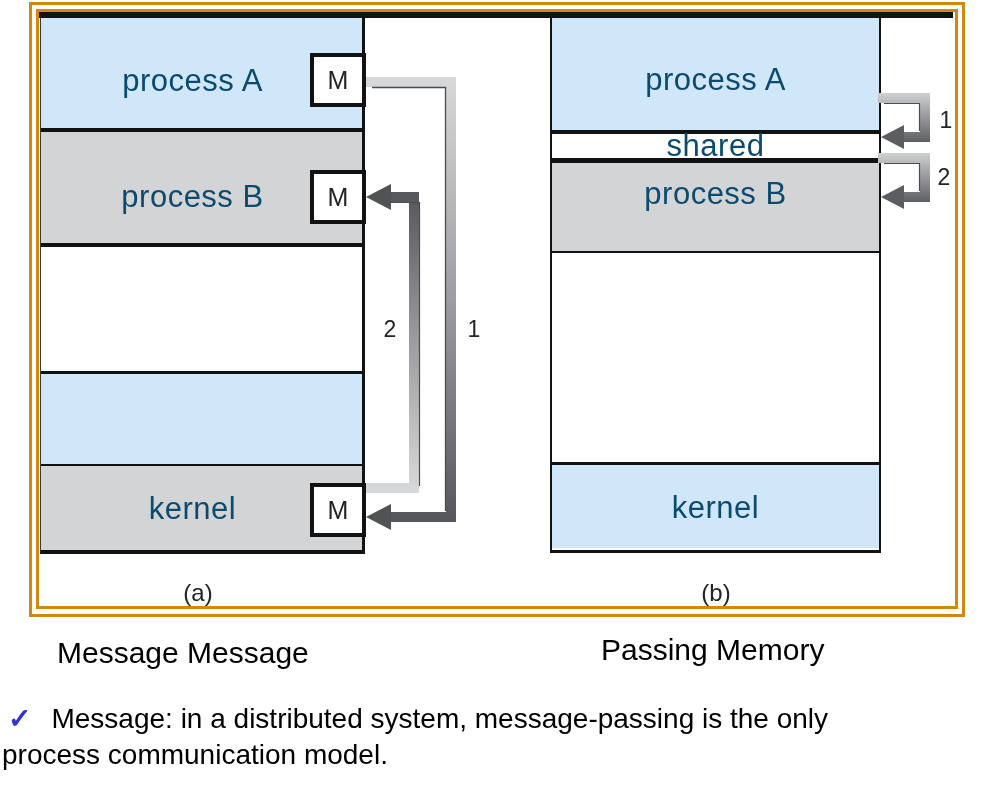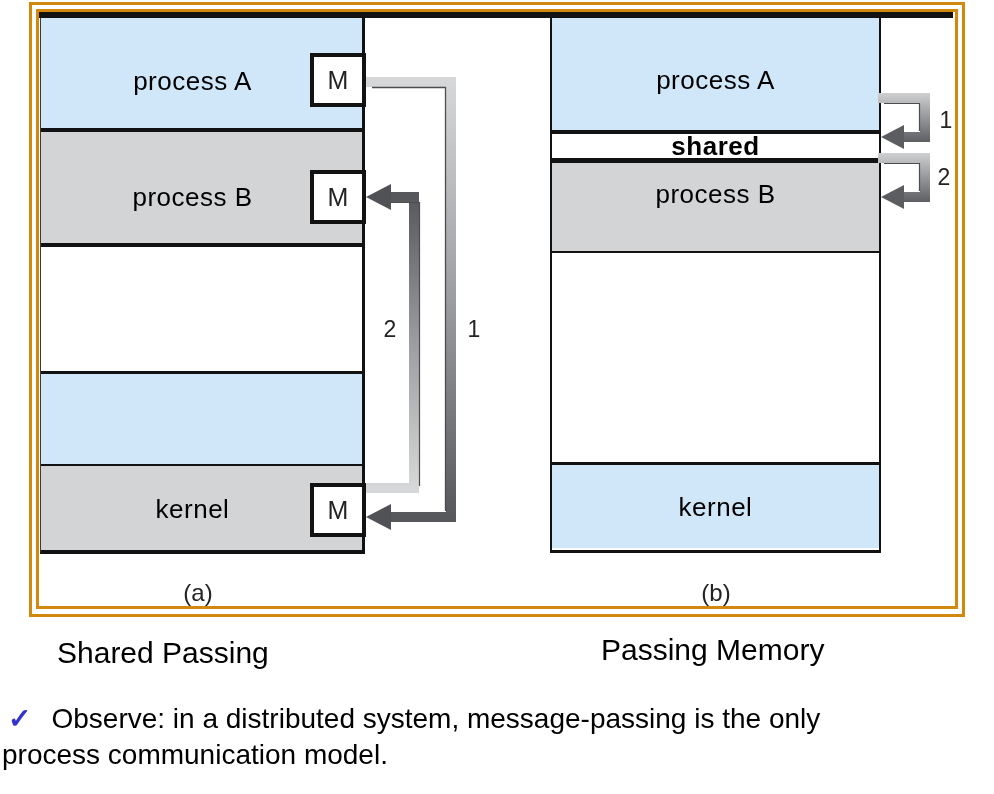--- a/index.html
+++ b/index.html
@@ -10,38 +10,38 @@
   
   .frame-outer { position:absolute; left:29px; top:2px; width:936px; height:615px; border:3px solid #d2870e; }
   .frame-inner { position:absolute; left:36px; top:9px; width:922px; height:600px; border:3px solid #d2870e; }
   .top-bar { position:absolute; left:39px; top:12px; width:914px; height:6px; background:#121212; }
 
   
   .col { position:absolute; top:18px; display:flex; flex-direction:column; z-index:1; }
   .col-a { left:40px; width:325px; height:536px; border-left:1px solid #3a3a3a; border-right:3px solid #121212; border-bottom:4px solid #121212; }
   .col-b { left:550px; width:331px; height:535px; border-left:2px solid #121212; border-right:2px solid #121212; border-bottom:3px solid #121212; }
   .band { display:flex; align-items:center; justify-content:center; }
-  .band span { font-size:26px; color:#000000; letter-spacing:0.5px;text-align:right; }
+  .band span { font-size:31px; color:#0c4a6e; letter-spacing:0.5px;text-align:right; }
   .blue { background:#cfe7f8; }
   .gray { background:#d3d4d5; }
   .white { background:#ffffff; }
   .sep { background:#121212; flex:none; }
 
   .col-a .ra { height:110px; } .col-a .s1 { height:4px; }
   .col-a .rb { height:111px; } .col-a .s2 { height:4px; }
   .col-a .rw { height:124px; } .col-a .s3 { height:3px; }
   .col-a .rb2 { height:90px; } .col-a .s4 { height:2px; }
   .col-a .rk { height:84px; }
   .col-a .band span { padding-right:18px; }
   .col-a .ra span { margin-top:16px; }
   .col-a .rb span { margin-top:19px; }
   .col-a .rk span { margin-top:2px; }
 
   .col-b .ra { height:112px; } .col-b .s1 { height:4px; }
-  .col-b .rs { height:24px;font-weight:bold; }  .col-b .s2 { height:5px; }
+  .col-b .rs { height:24px; }  .col-b .s2 { height:5px; }
   .col-b .rb { height:88px; }  .col-b .s3 { height:2px; }
   .col-b .rw { height:209px; } .col-b .s4 { height:3px; }
   .col-b .rk { height:83px; }
   .col-b .ra span { margin-top:12px; }
   .col-b .rb span { margin-top:-26px; }
   .col-b .rk span { margin-top:2px; }
 
   
   .mbox { position:absolute; left:310px; width:56px; height:54px; background:#fff; border:4px solid #121212;
           display:flex; align-items:center; justify-content:center; z-index:3; }
@@ -178,21 +178,21 @@
     </div>
 
   <div class="num n-a1">1</div>
   <div class="num n-a2">2</div>
   <div class="num n-b1">1</div>
   <div class="num n-b2">2</div>
 
   <div class="sub sub-a">(a)</div>
   <div class="sub sub-b">(b)</div>
 
-  <div class="caption cap-a">Shared Passing</div>
+  <div class="caption cap-a">Message Message</div>
   <div class="caption cap-b">Passing Memory</div>
 
   <div class="note">
-    <div><span class="check">✓</span><span>Observe: in a distributed system, message-passing is the only</span></div>
+    <div><span class="check">✓</span><span>Message: in a distributed system, message-passing is the only</span></div>
     <div>process communication model.</div>
   </div>
 
 </div>
 
 </body></html>

